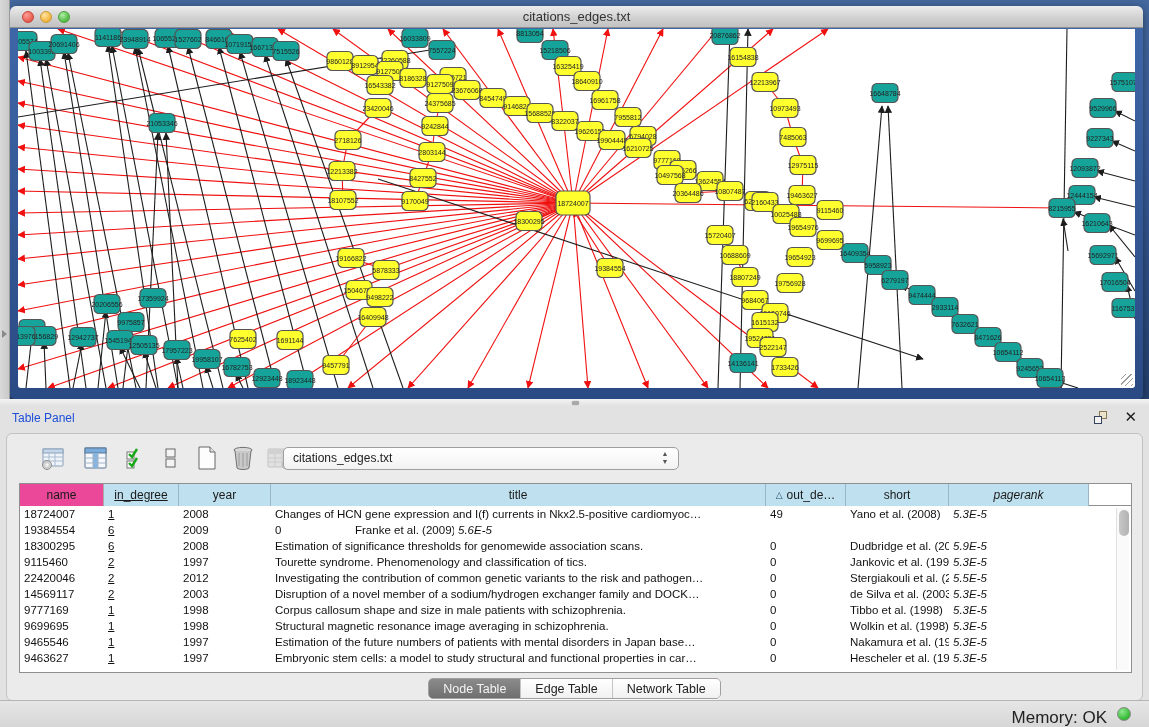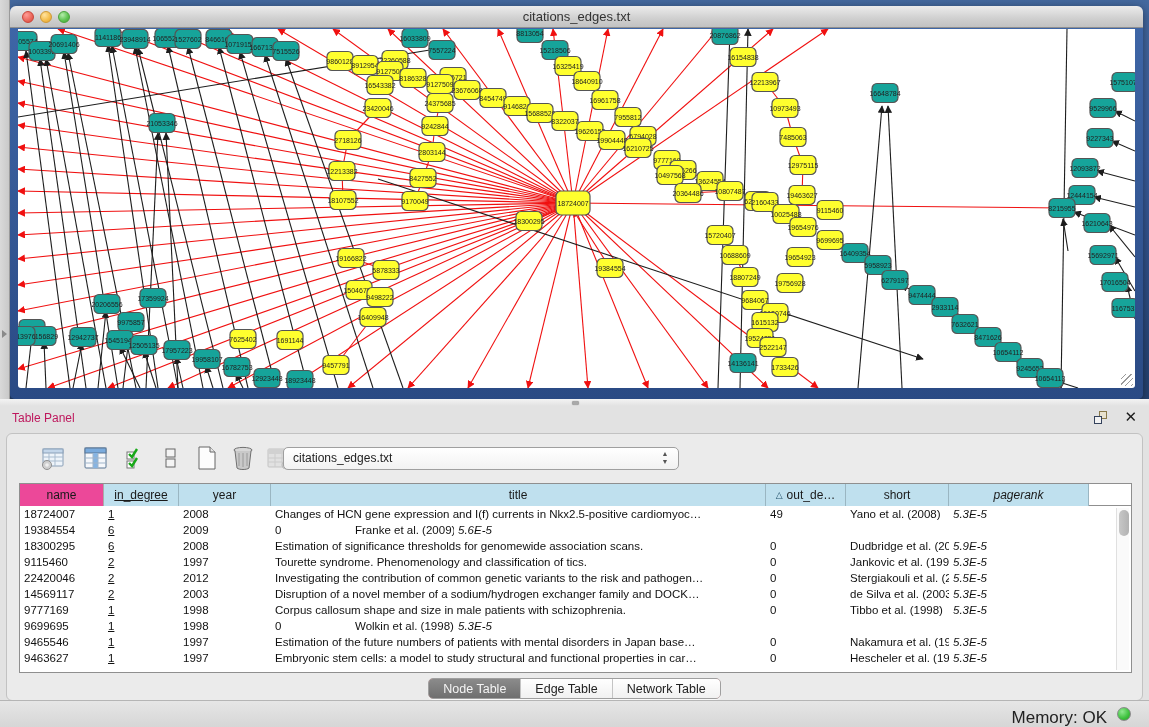--- a/index.html
+++ b/index.html
@@ -28,21 +28,21 @@
   #resize-grip{position:absolute;right:2px;bottom:2px;width:12px;height:12px;
     background:repeating-linear-gradient(135deg,transparent 0 3px,#9a9a9a 3px 4px);}
 
   
   #splitter{position:absolute;left:0;top:399px;width:1149px;height:7px;background:linear-gradient(#f3f3f3,#e2e2e2);}
   #splitter .dimple{position:absolute;left:572px;top:2px;width:7px;height:4px;border-radius:2px;background:#a9a9a9;box-shadow:0 0 1px #777;}
 
   
   #table-panel{position:absolute;left:0;top:406px;width:1149px;height:321px;background:#e2e2e2;}
   #panel-header{position:absolute;left:0;top:0;width:100%;height:26px;}
-  #panel-title{position:absolute;left:12px;top:5px;font-size:12px;color:#be185d;}
+  #panel-title{position:absolute;left:12px;top:5px;font-size:12px;color:#1d4ed8;}
   #float-btn{position:absolute;right:40px;top:4px;width:16px;height:16px;cursor:pointer;}
   #float-btn .sq1{position:absolute;left:6px;top:1px;width:8px;height:8px;border:1px solid #8a7a4a;background:#e8e2cf;}
   #float-btn .sq2{position:absolute;left:1px;top:6px;width:8px;height:8px;border:1px solid #34425c;background:#f2f2f2;}
   #close-btn{position:absolute;right:12px;top:2px;font-size:15px;font-weight:bold;color:#1a1a1a;cursor:pointer;}
 
   #panel-body{position:absolute;left:6px;top:27px;width:1137px;height:268px;background:#ebebeb;border:1px solid #c2c2c2;border-radius:6px;}
 
   
   #toolbar{position:absolute;left:0;top:0;width:100%;height:48px;}
   .tool-btn{position:absolute;top:10px;width:28px;height:28px;display:flex;align-items:center;justify-content:center;cursor:pointer;}
@@ -877,20 +877,21 @@
               <div class="td c2">1998</div>
               <div class="td c3">Corpus callosum shape and size in male patients with schizophrenia.</div>
               <div class="td c4">0</div>
               <div class="td c5">Tibbo et al. (1998)</div>
               <div class="td c6">5.3E-5</div>
             </div>
             <div class="tr">
               <div class="td c0">9699695</div>
               <div class="td c1">1</div>
               <div class="td c2">1998</div>
+              <div class="td c3">Structural magnetic resonance image averaging in schizophrenia.</div>
               <div class="td c4">0</div>
               <div class="td c5">Wolkin et al. (1998)</div>
               <div class="td c6">5.3E-5</div>
             </div>
             <div class="tr">
               <div class="td c0">9465546</div>
               <div class="td c1">1</div>
               <div class="td c2">1997</div>
               <div class="td c3">Estimation of the future numbers of patients with mental disorders in Japan base…</div>
               <div class="td c4">0</div>

